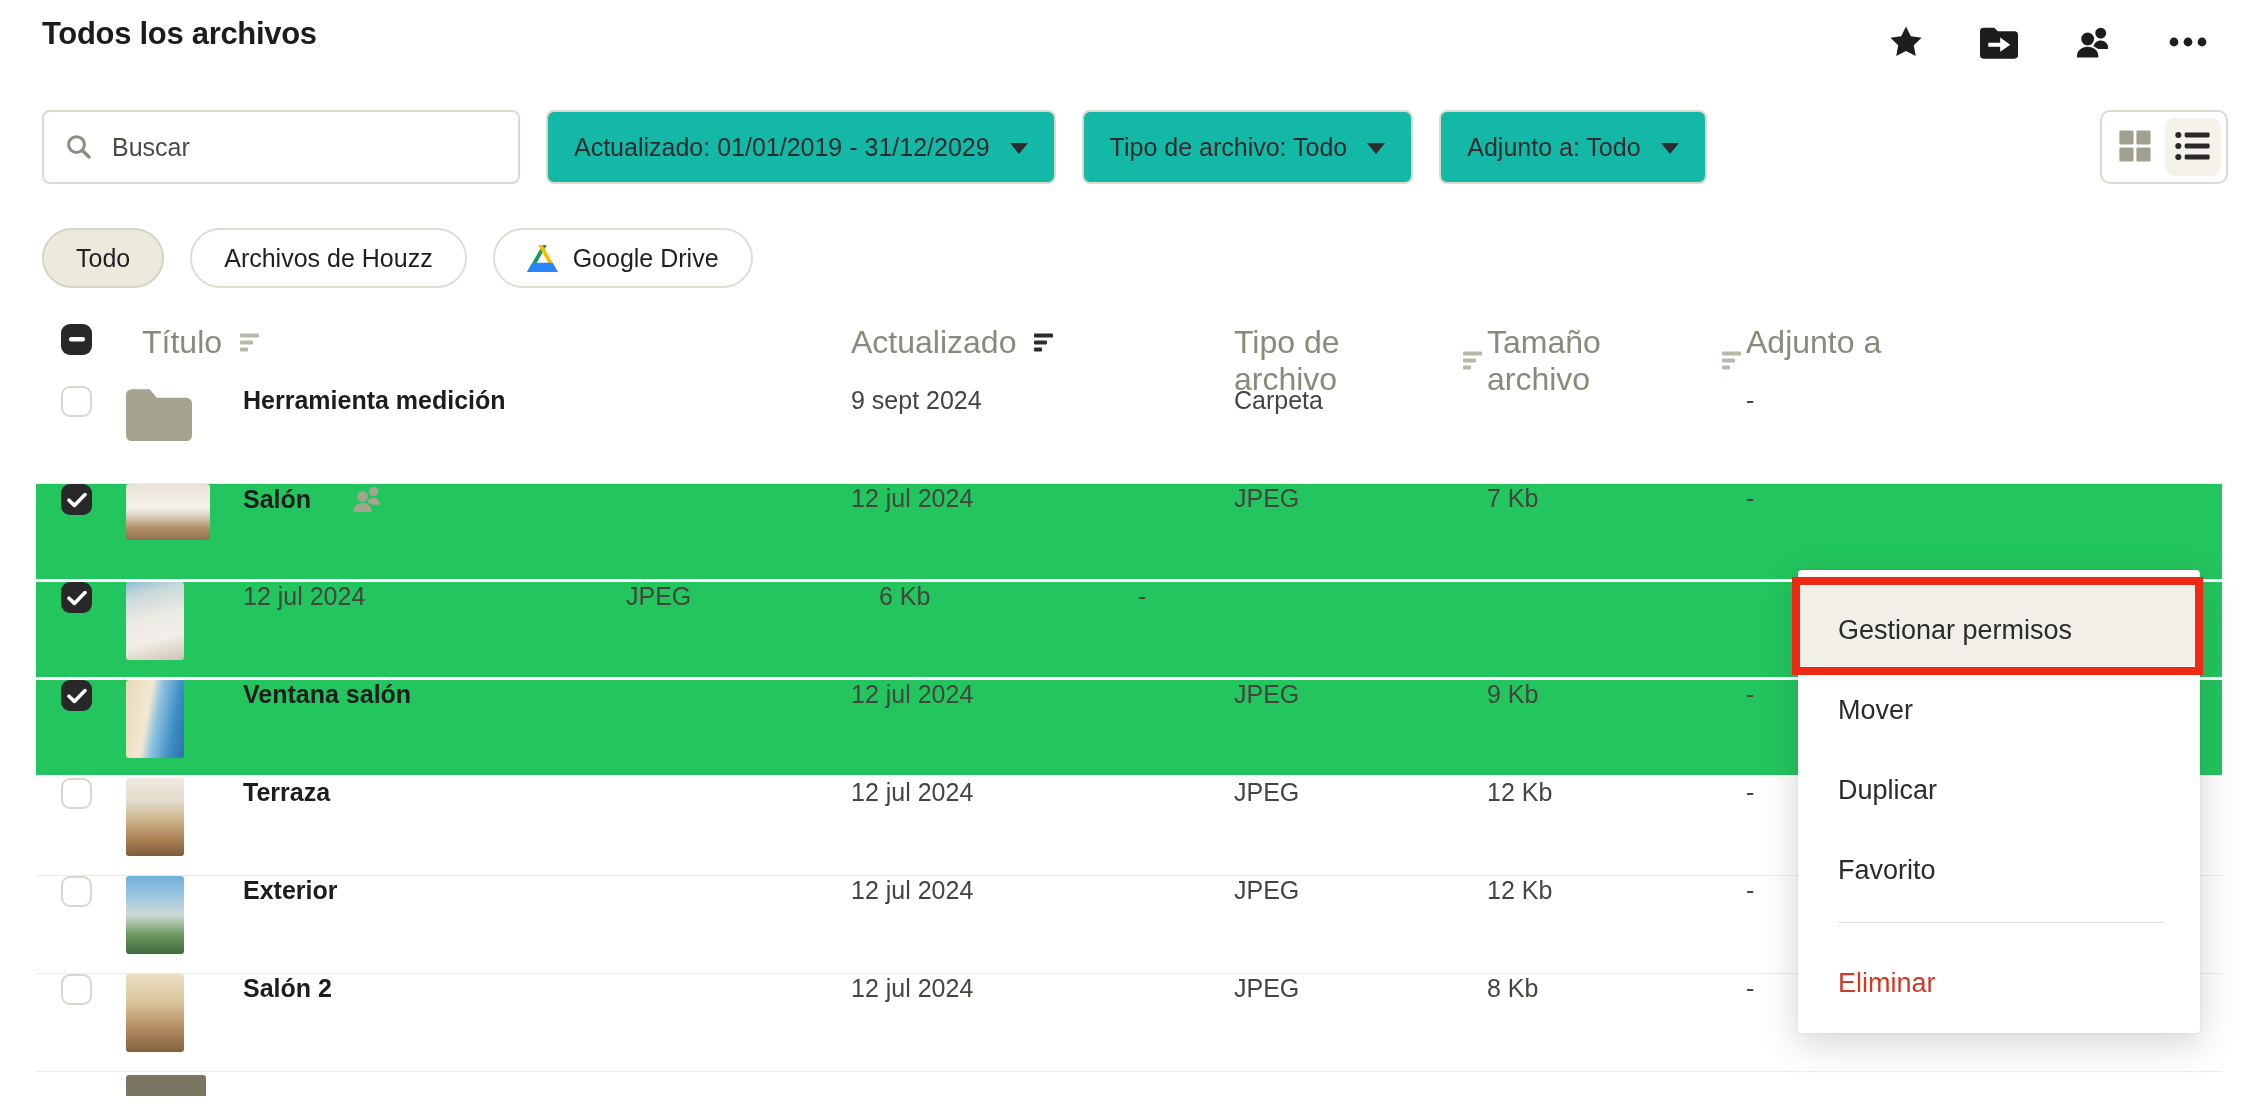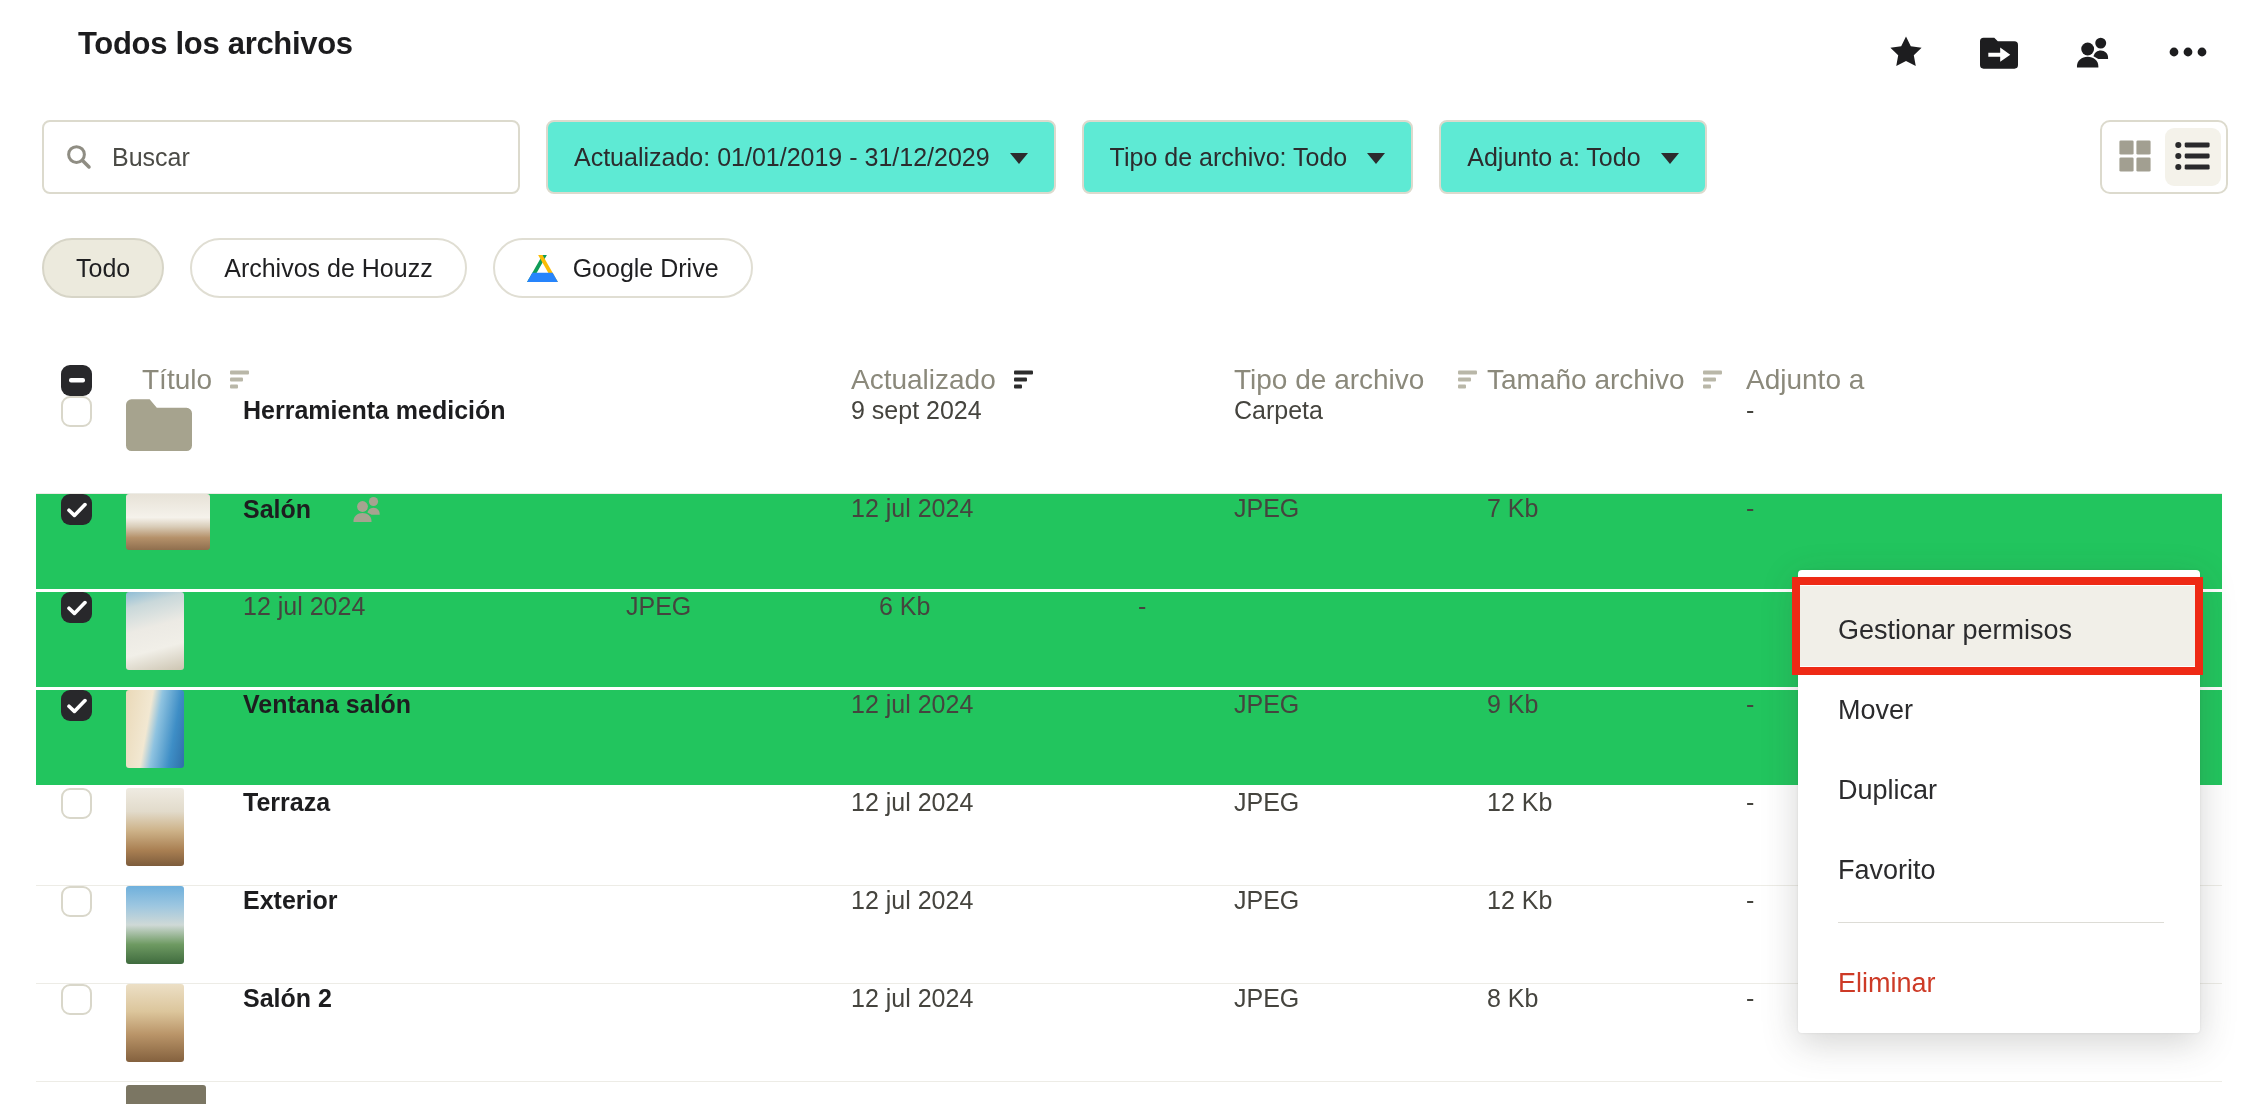--- a/index.html
+++ b/index.html
@@ -5,45 +5,45 @@
   * { box-sizing: border-box; }
   html,body { margin:0; padding:0; }
   body {
     width:2260px; height:1104px; overflow:hidden;
     background:#ffffff; color:#222;
     font-family:"Liberation Sans", sans-serif;
   }
   .page { position:relative; width:2260px; height:1104px; }
 
   
-  .page-header { display:flex; justify-content:space-between; align-items:flex-start; padding:26px 52px 0 42px;margin-left:36px; }
+  .page-header { display:flex; justify-content:space-between; align-items:flex-start; padding:16px 52px 0 42px; }
   .page-title { margin:0; font-size:31px; font-weight:700; letter-spacing:-0.3px; color:#1c1c1e; }
   .header-actions { display:flex; gap:56px; align-items:center; margin-top:8px; }
   .icon-btn { background:none; border:0; padding:0; cursor:pointer; line-height:0; }
 
   
   .filters { display:flex; gap:26px; margin:50px 32px 0 42px; height:74px; align-items:stretch; }
   .search-box { display:flex; align-items:center; gap:16px; width:478px; border:2px solid #dcdacd; border-radius:8px; padding:0 20px; background:#fff; }
   .search-box input { border:0; outline:0; font-size:25px; font-family:inherit; color:#333; width:100%; background:transparent; }
   .search-box input::placeholder { color:#4b4b46; opacity:1; }
-  .dropdown { display:flex; align-items:center; gap:20px; border:2px solid #dcdacd; border-radius:8px; background:#5eead4; padding:0 26px; font-size:25px; color:#2c2c2e; font-family:inherit; cursor:pointer; }
+  .dropdown { display:flex; align-items:center; gap:20px; border:2px solid #dcdacd; border-radius:8px; background:#14b8a6; padding:0 26px; font-size:25px; color:#2c2c2e; font-family:inherit; cursor:pointer; }
   .caret { width:0; height:0; border-left:9px solid transparent; border-right:9px solid transparent; border-top:11px solid #2c2c2e; margin-top:2px; }
   .spacer { flex:1; }
   .view-toggle { display:flex; align-items:center; border:2px solid #dcdacd; border-radius:10px; padding:5px; gap:2px; background:#fff; }
   .view-btn { width:56px; height:58px; display:flex; align-items:center; justify-content:center; background:none; border:0; border-radius:9px; cursor:pointer; }
   .view-btn.active { background:#f4f2ea; }
 
   
   .chips { display:flex; gap:26px; margin:44px 42px 0; }
   .chip { height:60px; padding:0 32px; border-radius:32px; border:2px solid #e0ded3; background:#fff; font-size:25px; color:#1f1f21; display:flex; align-items:center; gap:15px; font-family:inherit; cursor:pointer; font-weight:500; }
   .chip.active { background:#eceadd; border-color:#d7d5c7; }
 
   
   .table { margin:36px 38px 0 36px; }
-  .thead { display:flex; align-items:flex-end; height:62px; padding-left:25px; color:#8b897b; font-size:28px; }
+  .thead { display:flex; align-items:flex-start; height:62px; padding-left:25px; color:#8b897b; font-size:32px; }
   .cell-check { width:65px; flex:none; display:flex; align-items:center; }
   .thead-title { width:725px; flex:none; display:flex; align-items:center; gap:18px; padding-left:16px; }
   .col-updated { width:383px; flex:none; display:flex; align-items:center; gap:18px; }
   .col-type { width:253px; flex:none; display:flex; align-items:center; gap:34px; }
   .col-size { width:259px; flex:none; display:flex; align-items:center; gap:18px; }
   .col-attached { flex:1; display:flex; align-items:center; }
 
   .row { display:flex; align-items:flex-start; height:98px; padding-left:25px; background:#fff; border-bottom:1px solid #edece6; cursor:pointer; }
   .row.selected { background:#22c55e; border-bottom:3px solid #ffffff; }
   .cell-thumb { width:117px; flex:none; display:flex; align-items:center; }

